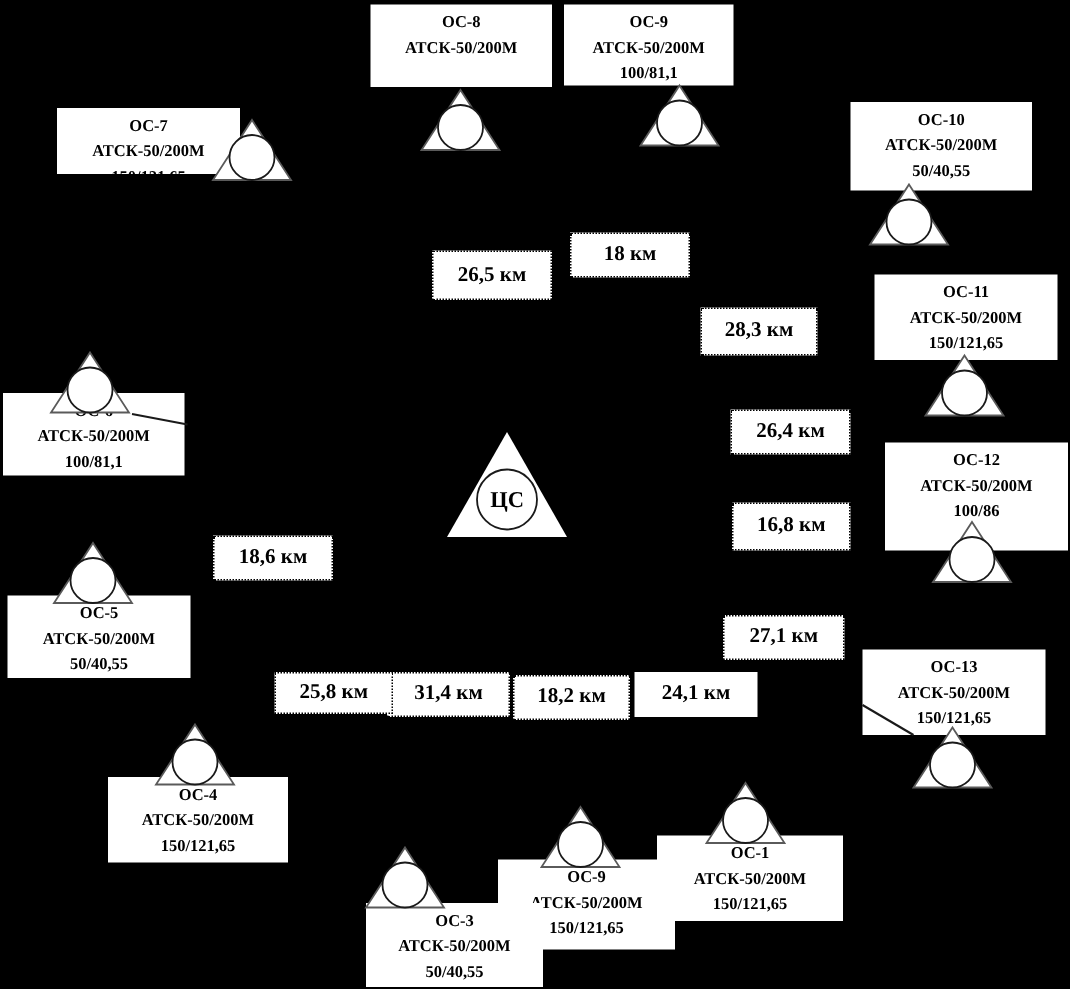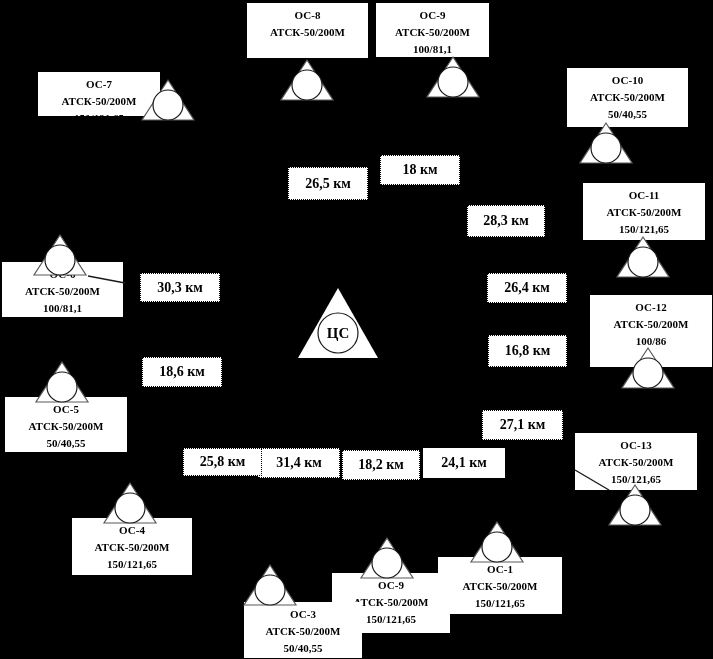--- a/index.html
+++ b/index.html
@@ -95,21 +95,20 @@
   <div class="dbox" style="left:380px;top:155px;width:80px;height:30px;">18 км</div>
   <div class="dbox" style="left:467px;top:205px;width:78px;height:32px;">28,3 км</div>
   <div class="dbox" style="left:487px;top:273px;width:80px;height:30px;">26,4 км</div>
   <div class="dbox" style="left:488px;top:335px;width:79px;height:32px;">16,8 км</div>
   <div class="dbox" style="left:482px;top:410px;width:81px;height:30px;">27,1 км</div>
   <div class="dbox noborder" style="left:423px;top:448px;width:82px;height:30px;">24,1 км</div>
   <div class="dbox" style="left:342px;top:450px;width:78px;height:30px;">18,2 км</div>
   <div class="dbox" style="left:258px;top:448px;width:82px;height:30px;">31,4 км</div>
   <div class="dbox" style="left:183px;top:425px;width:79px;height:28px;margin-top:23px;">25,8 км</div>
   <div class="dbox" style="left:142px;top:357px;width:80px;height:30px;">18,6 км</div>
-  <div class="dbox" style="left:140px;top:273px;width:80px;height:29px;">30,3 км</div>
 
   <svg id="frags" width="713" height="659">
     <line x1="88" y1="276" x2="125" y2="283" stroke="#1a1a1a" stroke-width="1.4"></line>
     <line x1="575" y1="470" x2="609" y2="490" stroke="#1a1a1a" stroke-width="1.4"></line>
   </svg>
 
   <svg class="tri" width="56" height="44" viewBox="0 0 56 44" style="left:140px;top:78px;">
       <polygon points="28,2 54,42 2,42" fill="#fff" stroke="#5a5a5a" stroke-width="1.2"></polygon>
       <circle cx="28" cy="27" r="15" fill="#fff" stroke="#1a1a1a" stroke-width="1.2"></circle>
     </svg>

